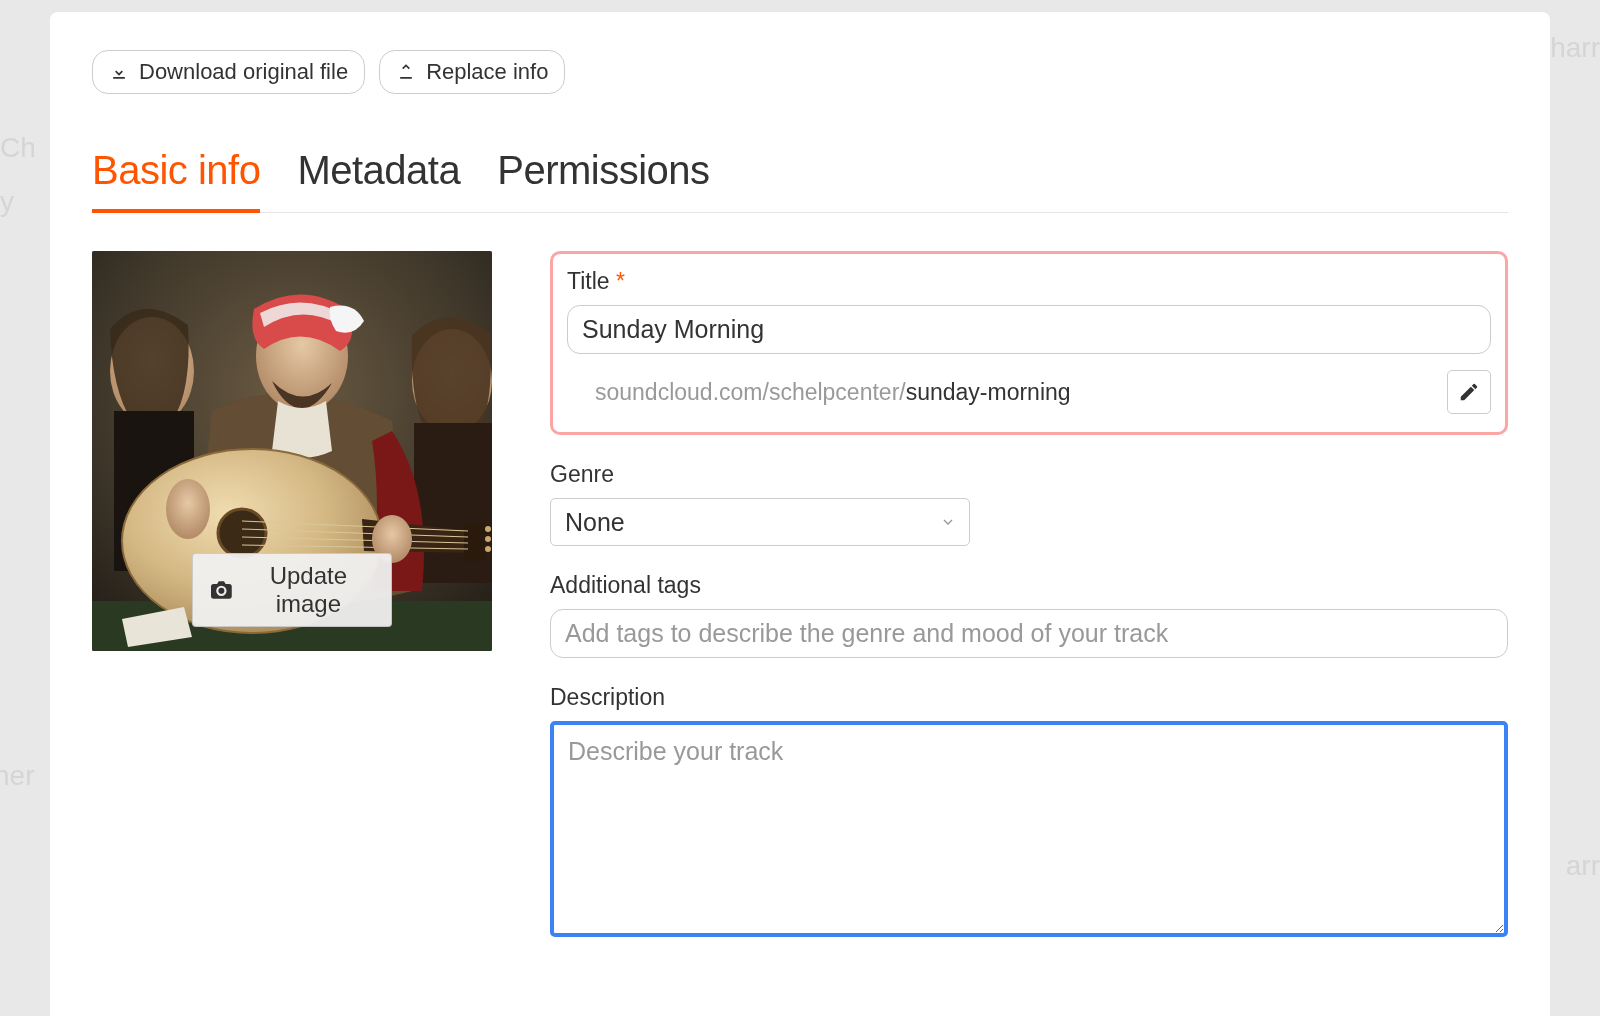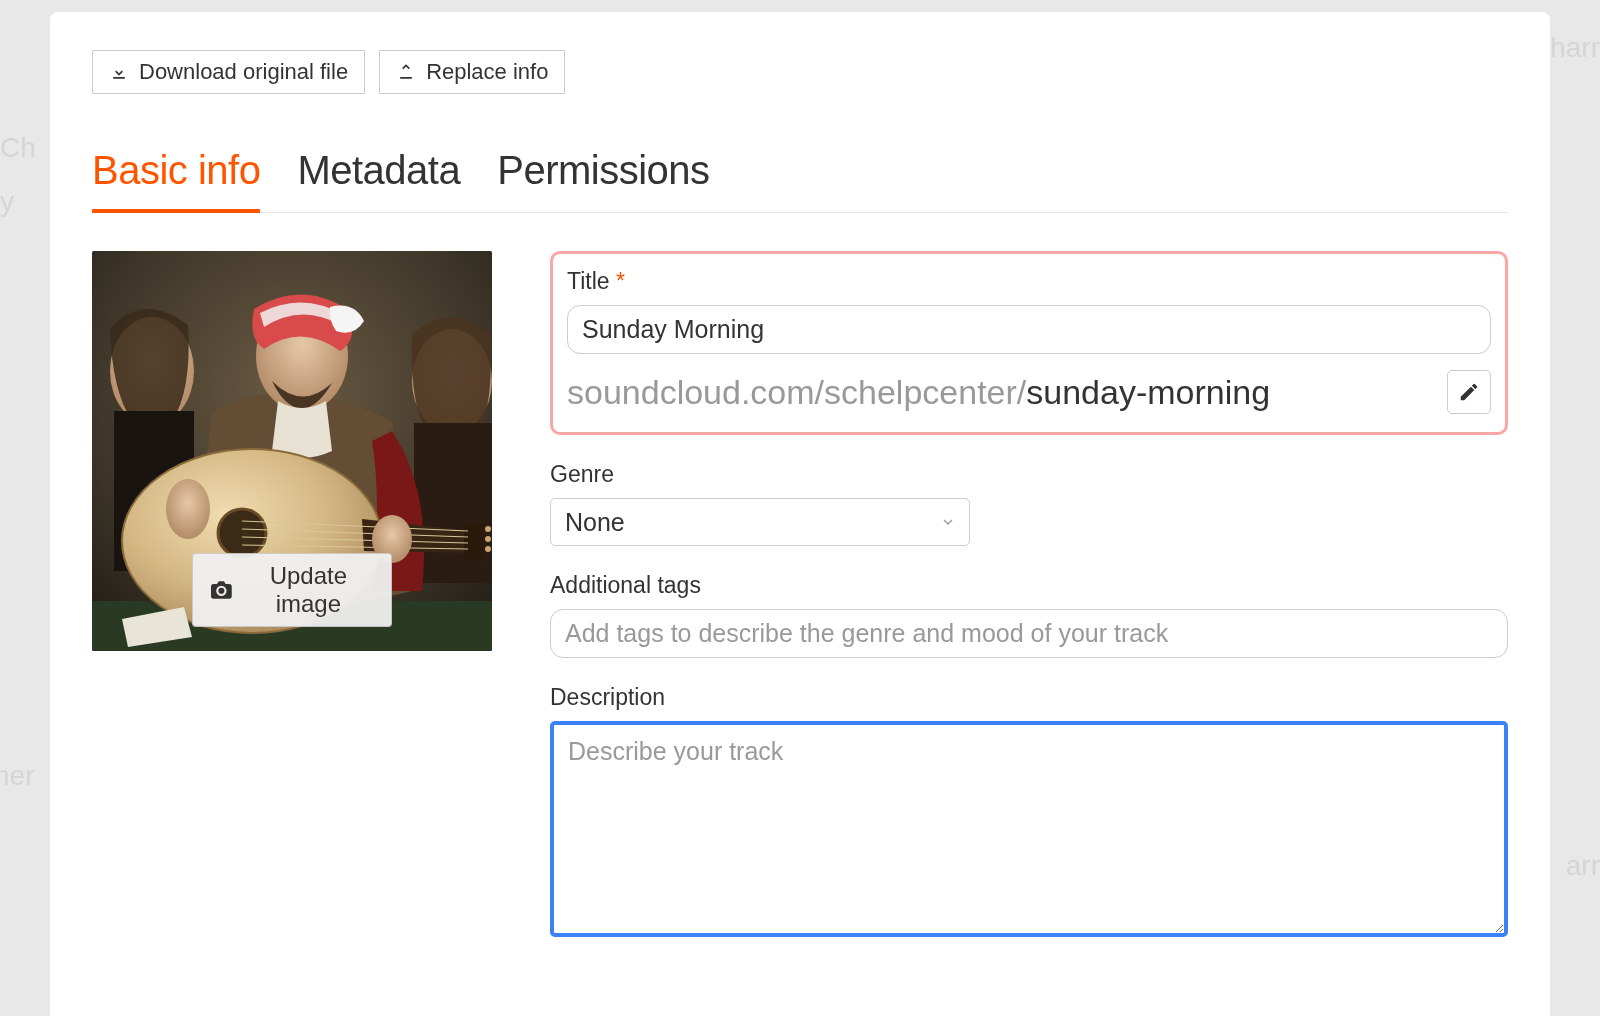--- a/index.html
+++ b/index.html
@@ -31,21 +31,21 @@
     display: flex;
     gap: 14px;
     margin-bottom: 54px;
   }
   .btn {
     display: inline-flex;
     align-items: center;
     gap: 10px;
     padding: 8px 16px;
     border: 1px solid #ccc;
-    border-radius: 1px;
+    border-radius: 16px;
     background: #fff;
     font-size: 22px;
     color: #333;
     cursor: pointer;
     font-weight: 500;
   }
   .icon-svg { width: 20px; height: 20px; flex-shrink: 0; }
   .tabs {
     display: flex;
     gap: 37px;
@@ -123,21 +123,21 @@
     background: #fff;
     font-family: inherit;
   }
   .text-input::placeholder { color: #999; }
   .permalink-row {
     display: flex;
     align-items: center;
     justify-content: space-between;
     margin-top: 16px;
   }
-  .permalink-text { font-size: 34px; }
+  .permalink-text { font-size: 23px; margin-left: 28px; }
   .permalink-prefix { color: #999; }
   .permalink-slug { color: #333; }
   .edit-btn {
     width: 44px;
     height: 44px;
     border: 1px solid #ccc;
     border-radius: 5px;
     background: #fff;
     display: flex;
     align-items: center;

